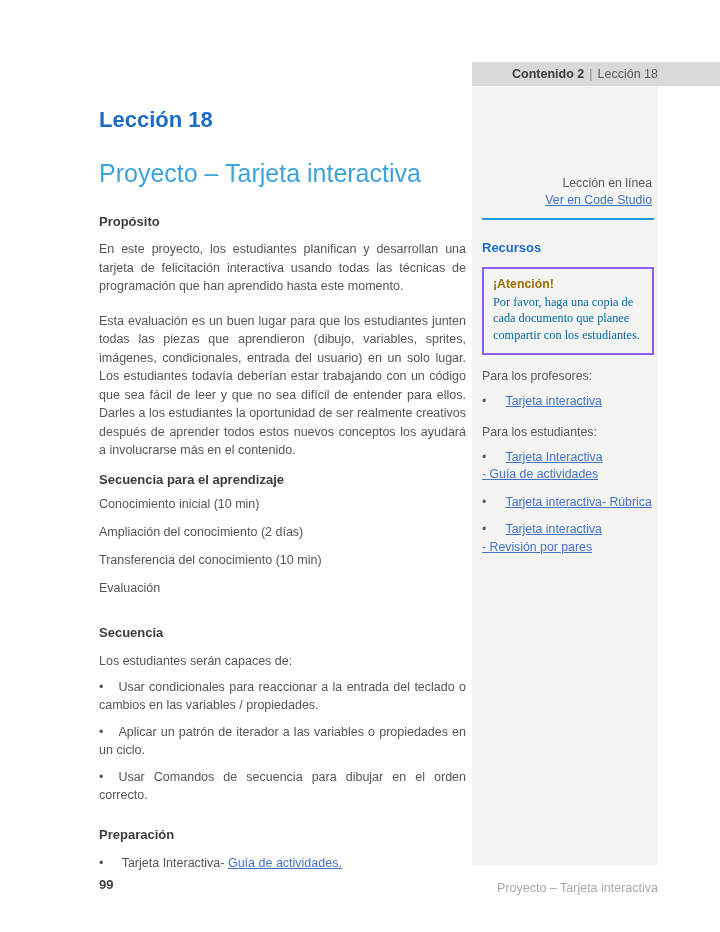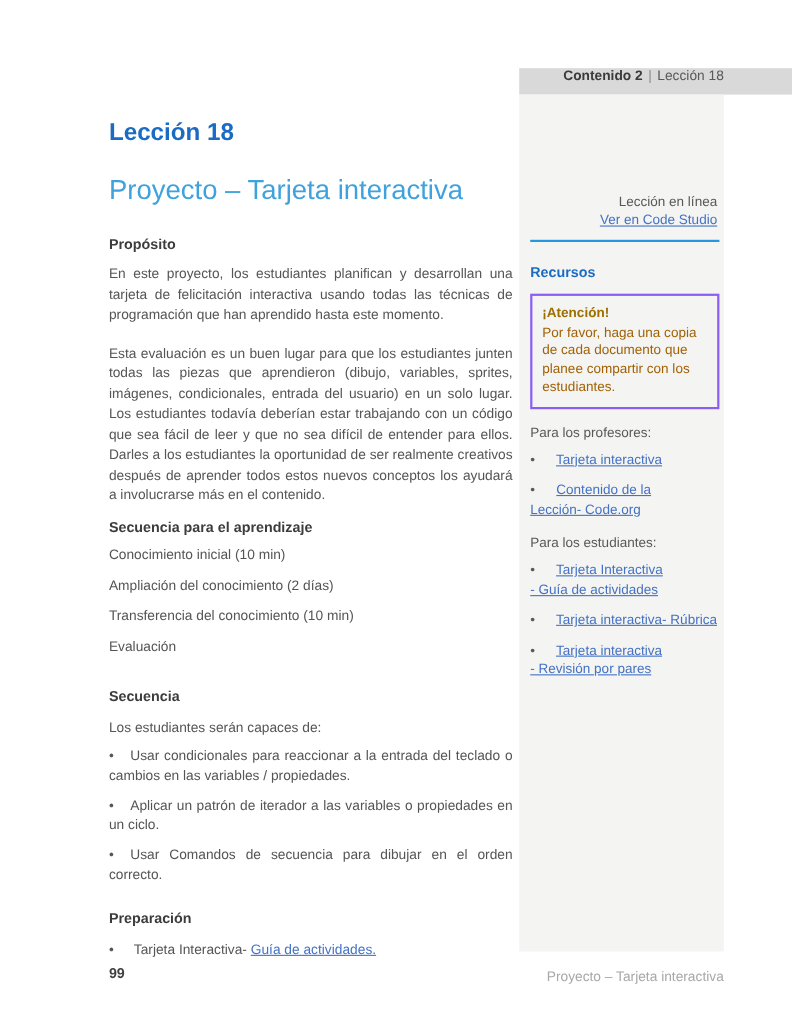--- a/index.html
+++ b/index.html
@@ -6,36 +6,36 @@
   html,body { background:#ffffff; }
   body { font-family:"Liberation Sans", sans-serif; }
   .page { position:relative; width:720px; height:932px; background:#ffffff; overflow:hidden; }
 
   
   .banner { position:absolute; left:0; top:0; width:720px; height:62px; background:#1F3864; }
   .banner-title { position:absolute; right:62px; top:27px; color:#ffffff; font-size:13.5px; letter-spacing:.1px; }
 
   
   .tab { position:absolute; left:472px; top:62px; width:248px; height:24px; background:#D9D9D9;
-         display:flex; justify-content:flex-end; padding-right:62px; font-size:12.5px; }
+         display:flex; align-items:center; justify-content:flex-end; padding-right:62px; font-size:12.5px; }
   .tab-section { font-weight:bold; color:#3B3B3B; }
   .tab-sep { color:#8C8C8C; margin:0 5px; }
   .tab-lesson { color:#595959; }
 
   
   .sidebar { position:absolute; left:472px; top:86px; width:186px; height:779px; background:#F4F4F2;
              padding:0 4px 0 10px; font-size:12.3px; color:#595959; }
   .lesson-online { margin-top:89px; text-align:right; line-height:17px; padding-right:2px; }
   .lesson-online-label { color:#595959; }
   .side-link { color:#4472C4; text-decoration:underline; white-space:pre-line; }
   .blue-rule { height:2px; background:#2298E0; margin-top:9px; }
   .recursos { margin-top:20px; color:#1A6BC4; font-weight:bold; font-size:13px; }
   .attention { margin-top:12px; border:2px solid #8b5cf6; padding:7px 9px 10px; line-height:16.5px; }
   .attention-title { color:#9C6F00; font-weight:bold; margin-bottom:1px; }
-  .attention-text { color:#a16207; }
+  .attention-text { color:#0369a1;font-family:Liberation Serif, serif; }
   .side-label { margin-top:14px; color:#595959; }
   .side-bullet { margin-top:10px; line-height:17.5px; }
   .side-bullet::before { content:"•"; color:#595959; padding-right:16px; }
 
   
   .main { position:absolute; left:99px; top:99px; width:367px; font-size:12.5px; color:#555555; }
   .h-lesson { margin-top:8px; font-size:22px; line-height:26px; font-weight:bold; color:#1A6BC4; }
   .h-project { margin-top:25px; font-size:25px; line-height:31px; font-weight:normal; color:#3FA2DC; }
   .h-section { font-size:13px; line-height:15px; font-weight:bold; color:#3C3C3C; }
   .mt-proposito { margin-top:25px; }
@@ -79,24 +79,20 @@
 
     <div class="attention">
       <div class="attention-title">¡Atención!</div>
       <div class="attention-text">Por favor, haga una copia de cada documento que planee compartir con los estudiantes.</div>
     </div>
 
     <div class="side-label">Para los profesores:</div>
     <div class="side-bullet">
       <a href="#" class="side-link">Tarjeta interactiva</a>
     </div>
-    <div class="side-bullet">
-      <a href="#" class="side-link">Contenido de la 
-Lección- Code.org</a>
-    </div>
 
     <div class="side-label">Para los estudiantes:</div>
     <div class="side-bullet">
       <a href="#" class="side-link">Tarjeta Interactiva 
 - Guía de actividades</a>
     </div>
     <div class="side-bullet">
       <a href="#" class="side-link">Tarjeta interactiva- Rúbrica</a>
     </div>
     <div class="side-bullet">

